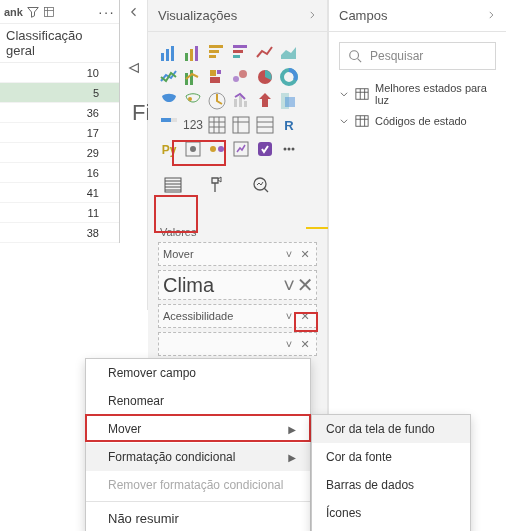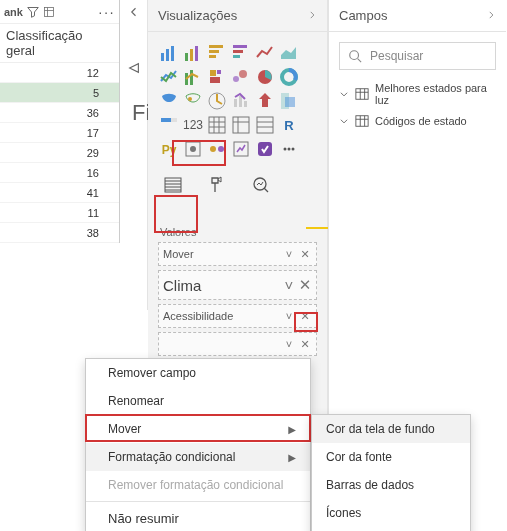--- a/index.html
+++ b/index.html
@@ -33,21 +33,21 @@
 .tabs { display: flex; align-items: center; gap: 18px; padding: 6px 12px; }
 .tabs .tab { width: 26px; height: 26px; display: flex; align-items: center; justify-content: center; cursor: pointer; }
 .tabs .under { position: absolute; height: 2px; background: #f2c811; width: 28px; }
 
 
 .wells { padding: 6px 10px; }
 .well-label { font-size: 11px; color: #666; padding: 4px 0 4px 2px; }
 .well { border: 1px dashed #bdbdbd; background: #fafafa; display: flex; align-items: center; padding: 0 4px; height: 24px; margin-bottom: 4px; font-size: 11px; color: #555; }
 .well .txt { flex: 1; overflow: hidden; text-overflow: ellipsis; white-space: nowrap; }
 .well .mini { width: 14px; height: 14px; display: flex; align-items: center; justify-content: center; color: #777; cursor: pointer; margin-left: 2px; }
-.well.big { height: 30px; font-size: 15px; color: #444; }
+.well.big { height: 30px; font-size: 20px; color: #444; }
 
 
 .fields-pane { position: absolute; left: 328px; top: 0; width: 178px; background: #fff; border-left: 1px solid #e3e3e3; height: 531px; }
 .fields-pane .pane-head { background: #fff; }
 .search { margin: 10px 10px 8px 10px; border: 1px solid #d6d6d6; height: 28px; display: flex; align-items: center; padding: 8px 8px; gap: 8px; color: #888; font-size: 12px; background: #fff; }
 .tbl-item { display: flex; align-items: center; gap: 6px; padding: 4px 10px; font-size: 11px; color: #444; cursor: pointer; }
 .tbl-item svg { flex-shrink: 0; }
 
 
 .menu { position: absolute; background: #fff; border: 1px solid #c9c9c9; box-shadow: 0 4px 10px rgba(0,0,0,0.18); font-size: 12px; color: #333; }
@@ -71,21 +71,21 @@
         <path d="M1 2h14l-5 6v5l-4 2V8z" fill="none" stroke="#666" stroke-width="1.3"></path>
       </svg>
     <svg width="12" height="12" viewBox="0 0 16 16">
         <rect x="2" y="2" width="12" height="12" fill="none" stroke="#666"></rect>
         <path d="M2 6h12M6 2v12" stroke="#666"></path>
       </svg>
     <span class="dots">···</span>
   </div>
   <div class="col-header">Classificação geral</div>
   <div>
-      <div class="val-row">12</div>
+      <div class="val-row">10</div>
       <div class="val-row sel">5</div>
       <div class="val-row">36</div>
       <div class="val-row">17</div>
       <div class="val-row">29</div>
       <div class="val-row">16</div>
       <div class="val-row">41</div>
       <div class="val-row">11</div>
       <div class="val-row">38</div>
     </div>
 </div>

